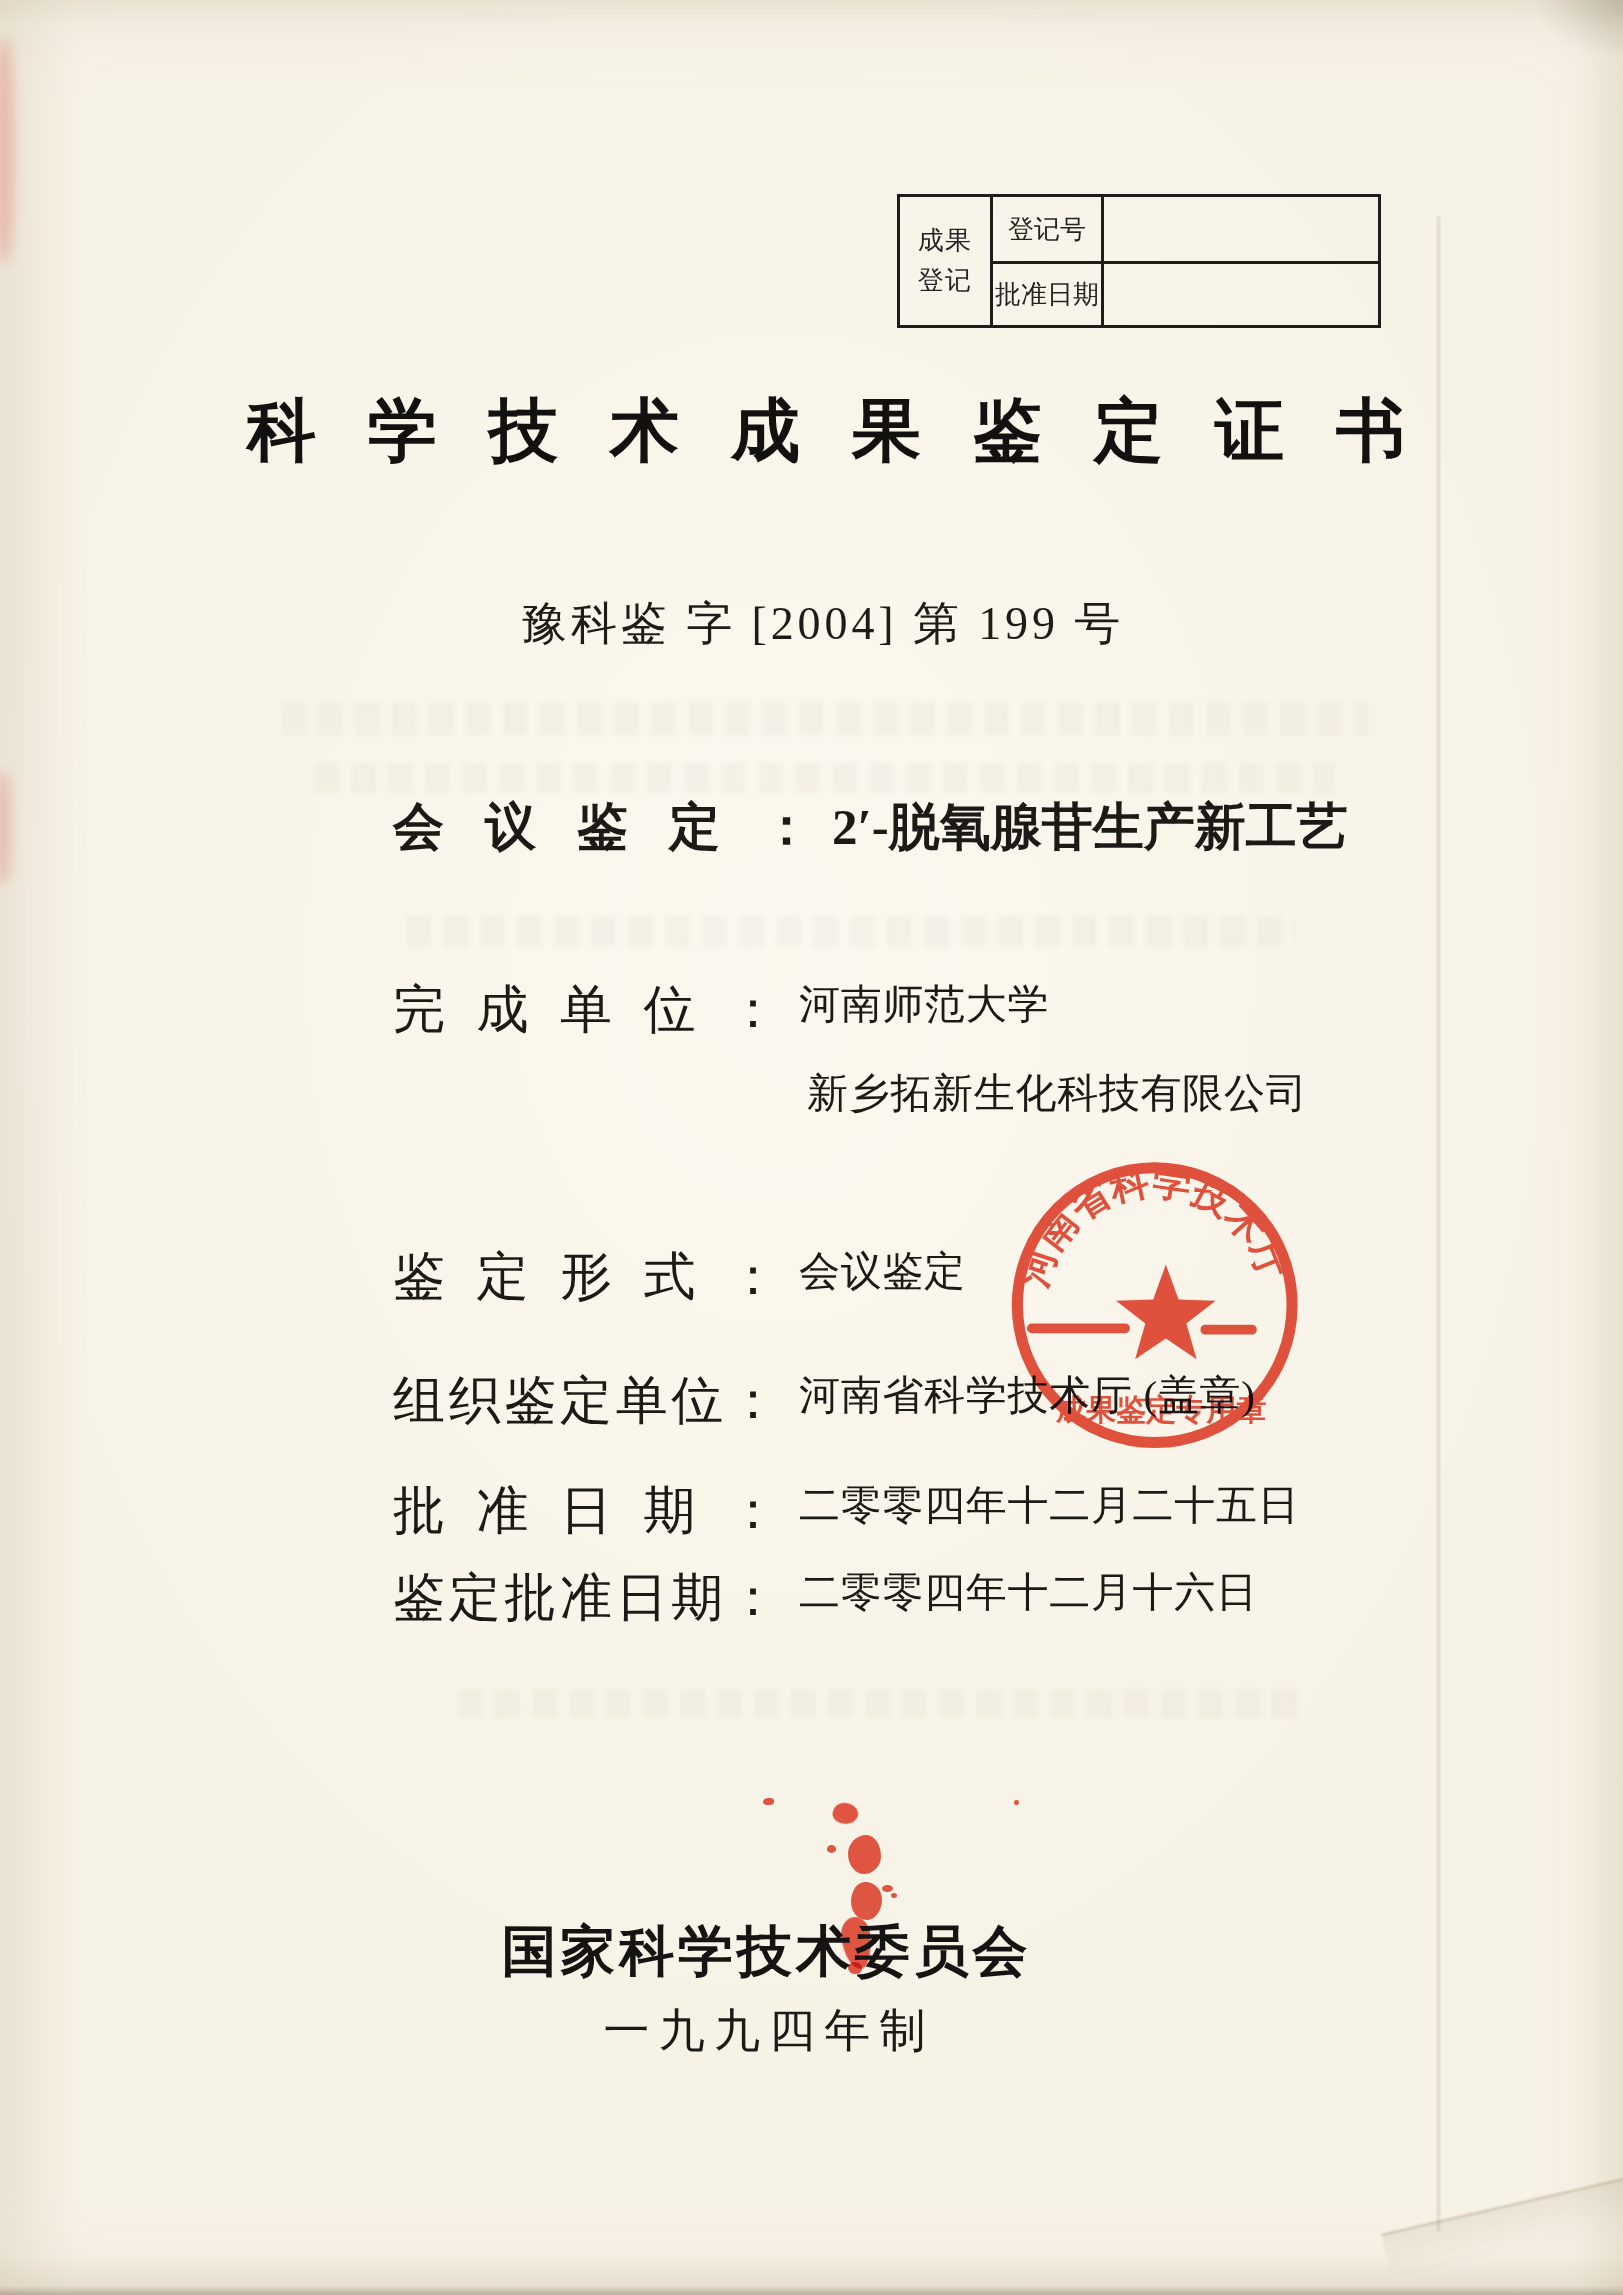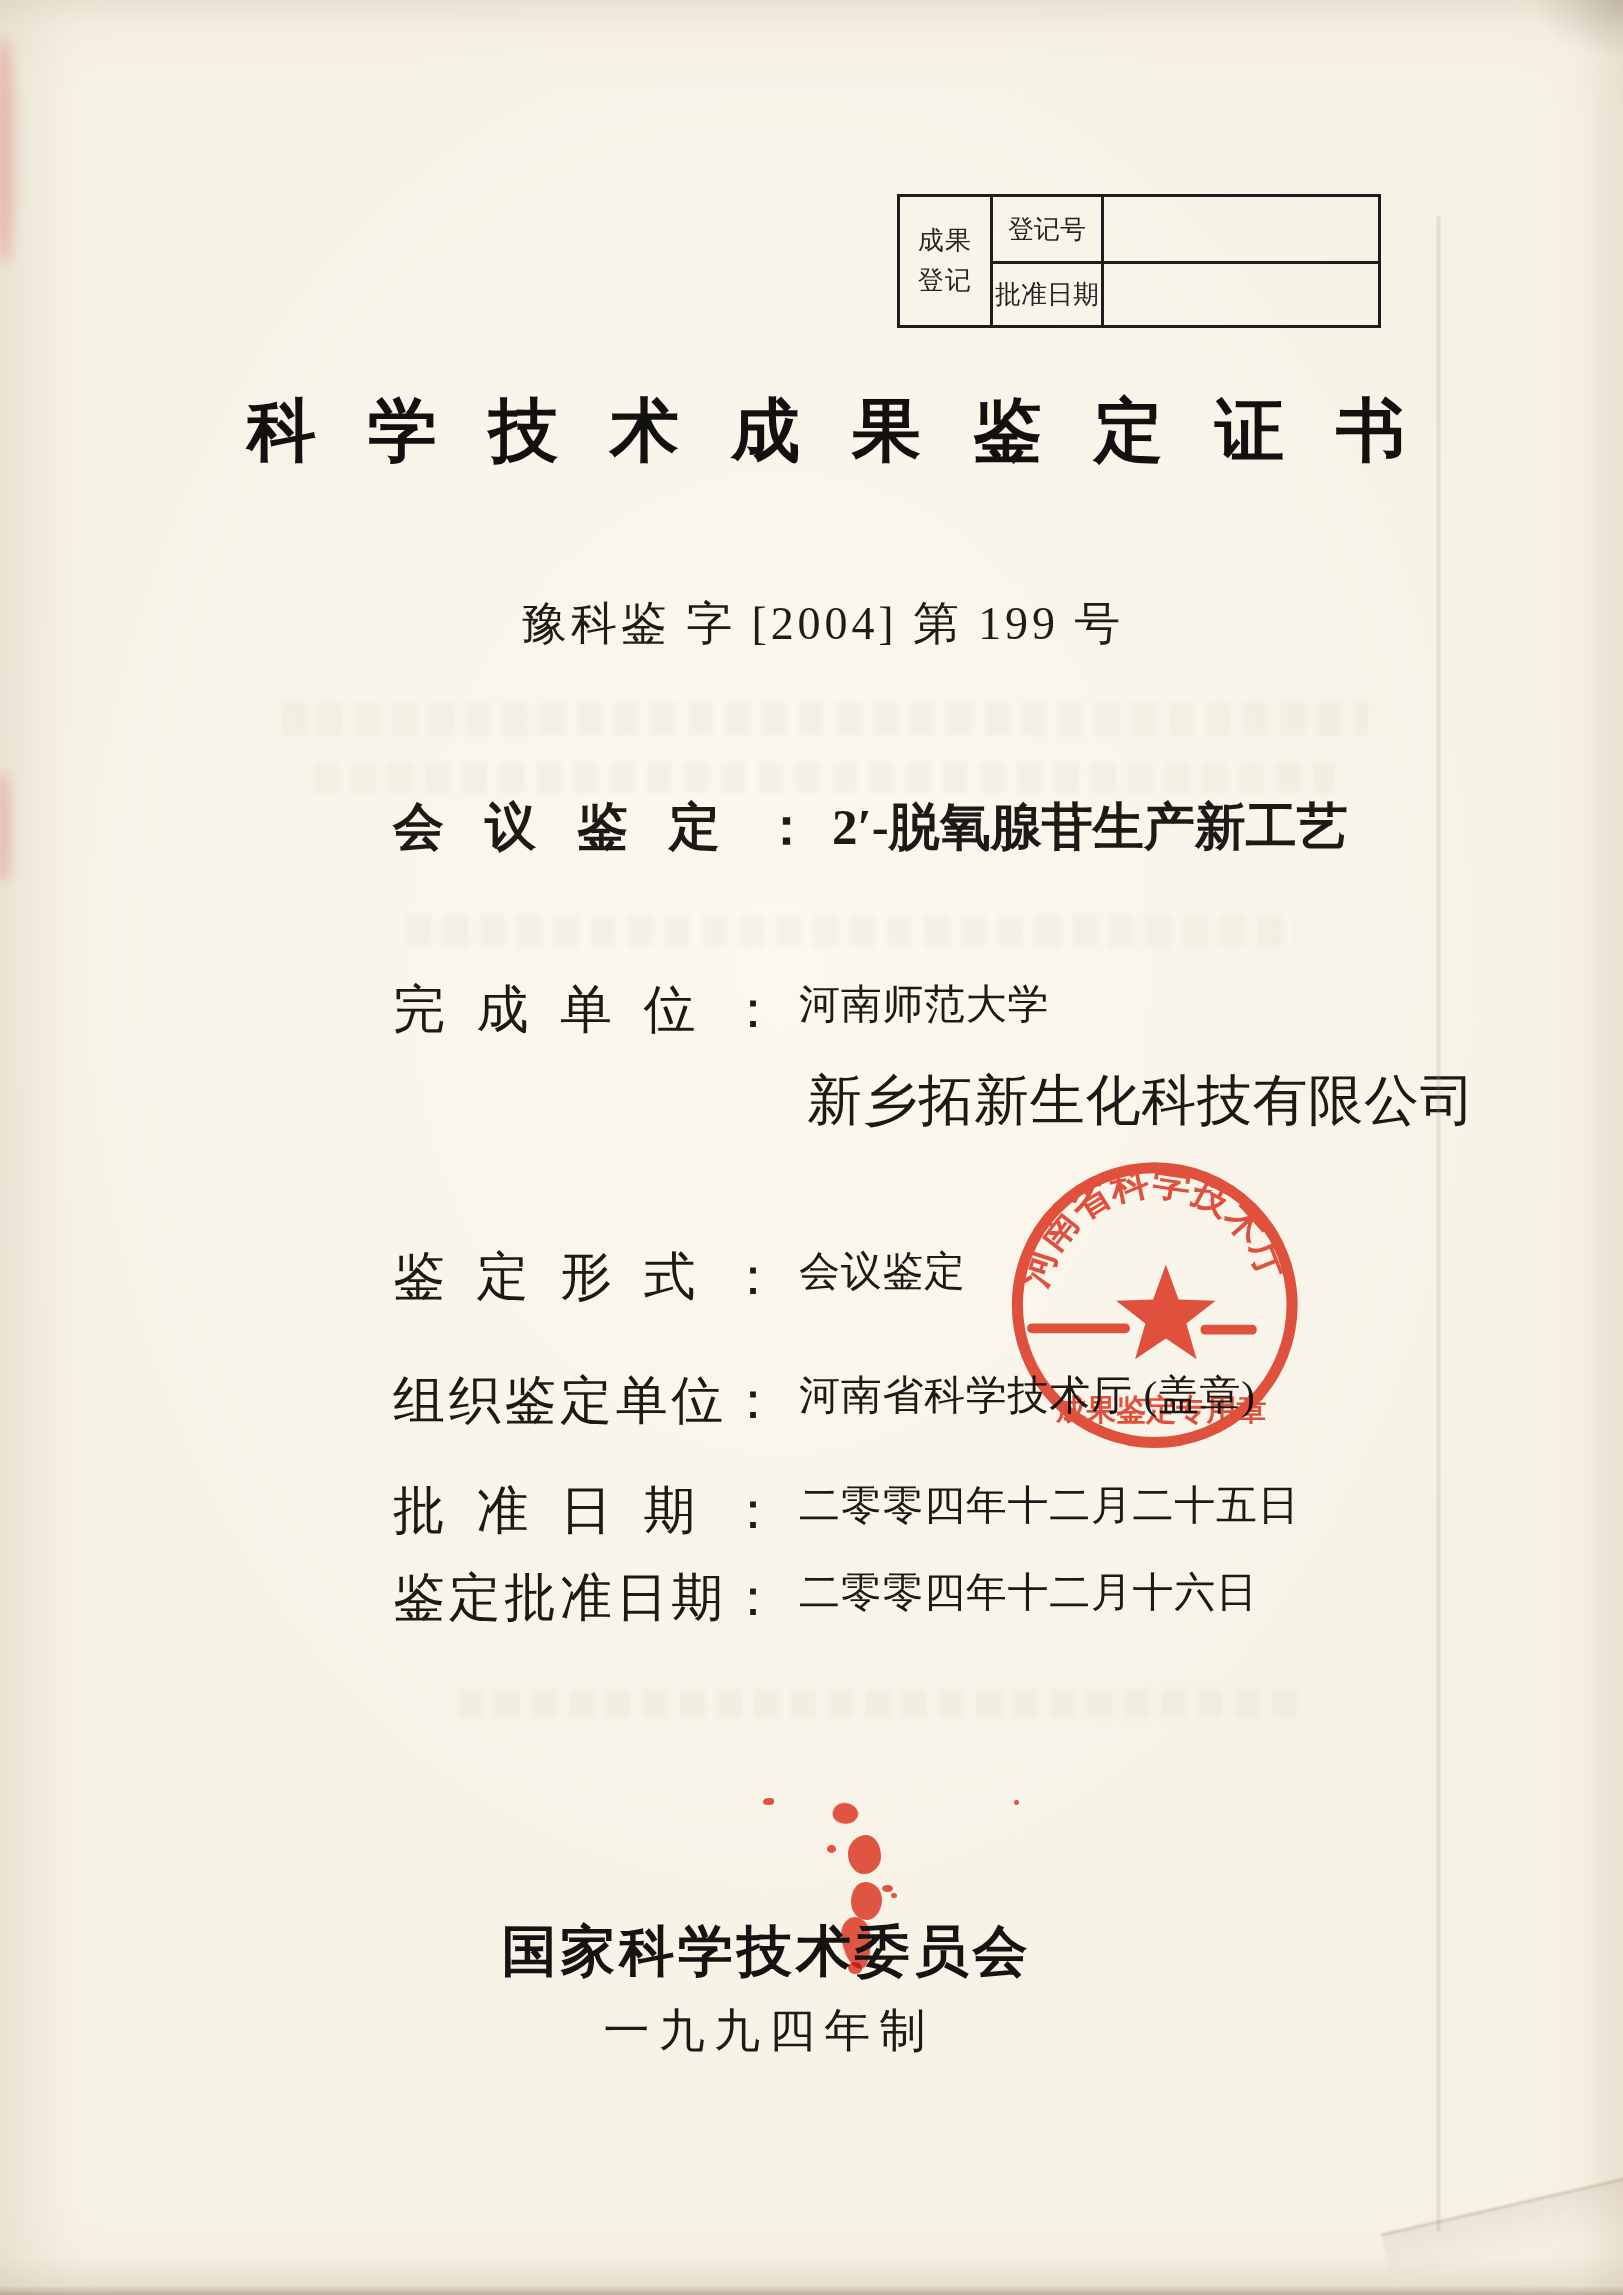--- a/index.html
+++ b/index.html
@@ -48,21 +48,21 @@
   
   .frow{position:absolute;left:393px;white-space:nowrap;line-height:1;}
   .flabel{
     display:inline-block;width:386px;
     text-align:justify;text-align-last:justify;-moz-text-align-last:justify;
     font-size:52px;vertical-align:top;
   }
   .fvalue{display:inline-block;margin-left:20px;font-size:41px;vertical-align:top;letter-spacing:0.7px;}
   .frow-name .flabel{width:419px;font-size:51px;font-weight:700;}
   .frow-name .fvalue{font-size:51px;font-weight:700;letter-spacing:0;}
-  .fvalue-solo{position:absolute;left:807px;font-size:55px;line-height:1;letter-spacing:0.7px;white-space:nowrap;}
+  .fvalue-solo{position:absolute;left:807px;font-size:41px;line-height:1;letter-spacing:0.7px;white-space:nowrap;}
   
   .stamp{position:absolute;left:1001px;top:1152px;width:314px;height:314px;
          mix-blend-mode:multiply;opacity:.88;filter:blur(0.4px);}
   
   .issuer{
     position:absolute;left:0;top:1915px;width:1623px;margin-left:-47px;
     text-align:center;font-size:55px;font-weight:700;color:#161412;
     letter-spacing:3.9px;text-indent:3.9px;white-space:nowrap;
   }
   .edition{

